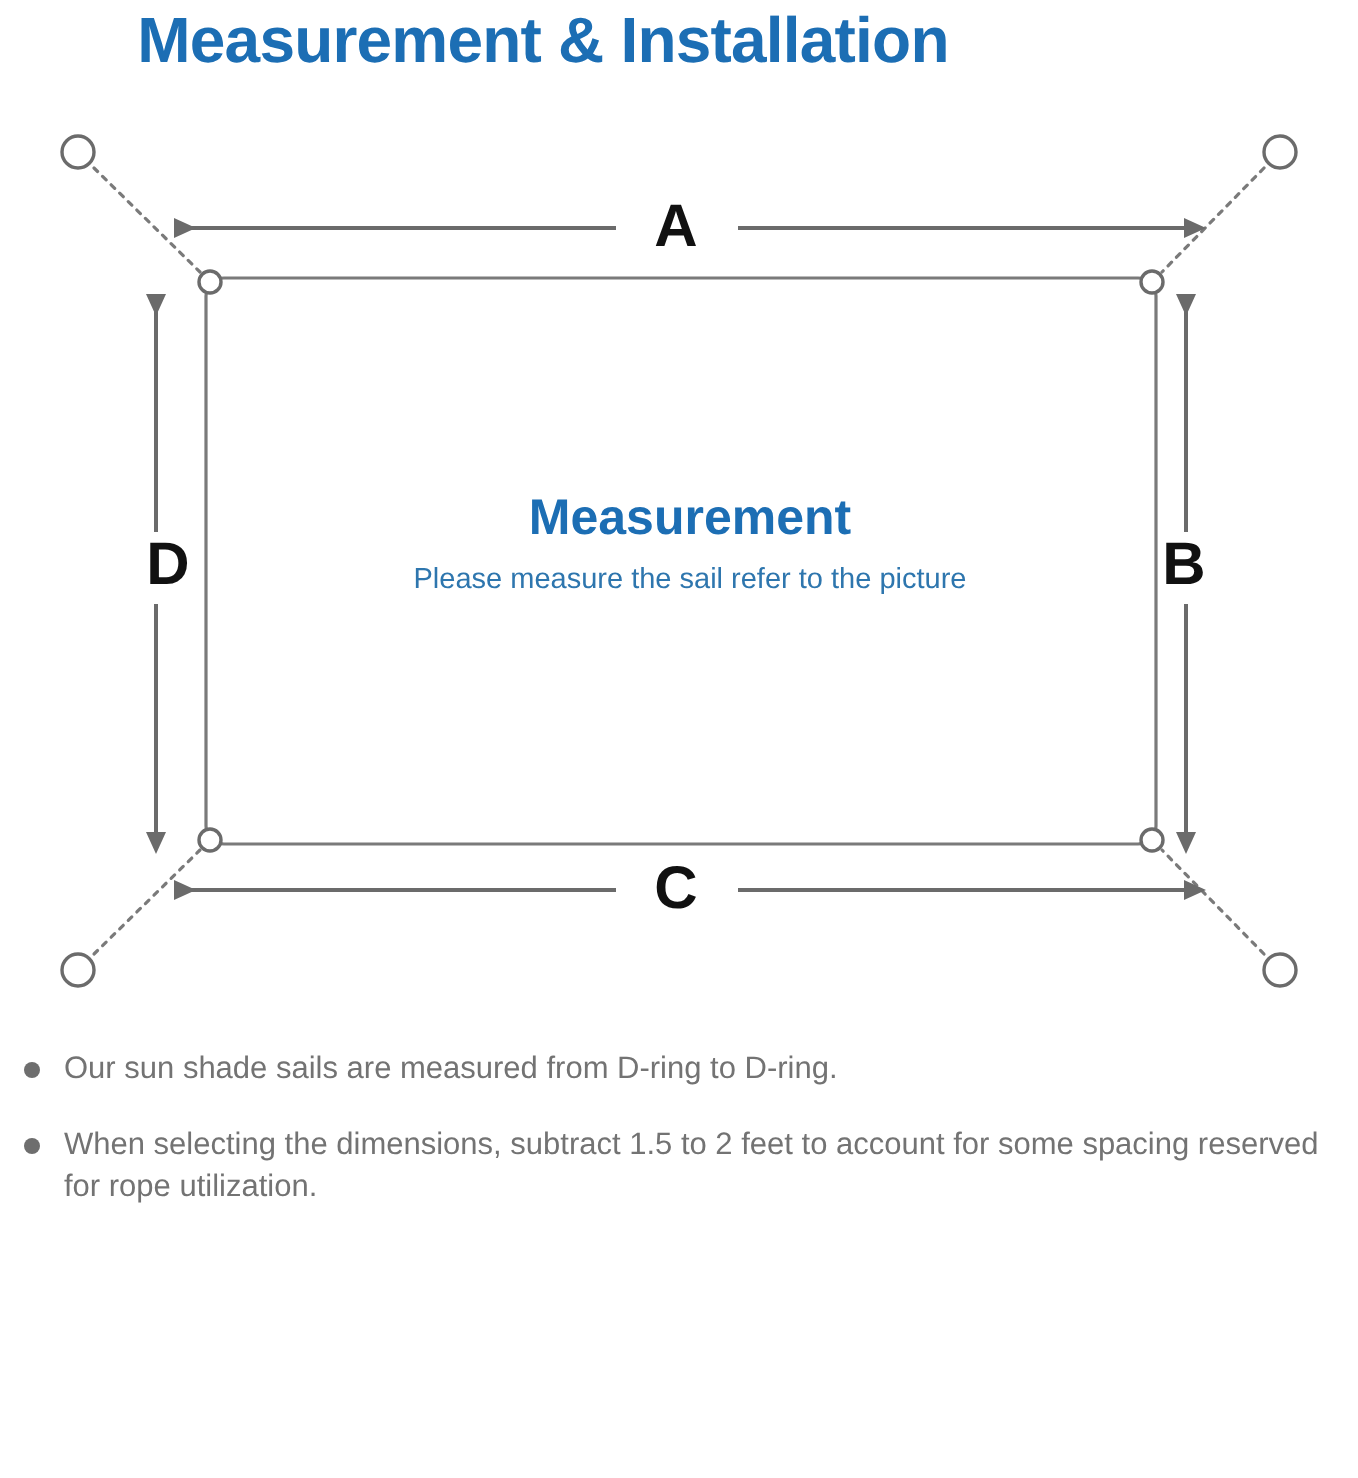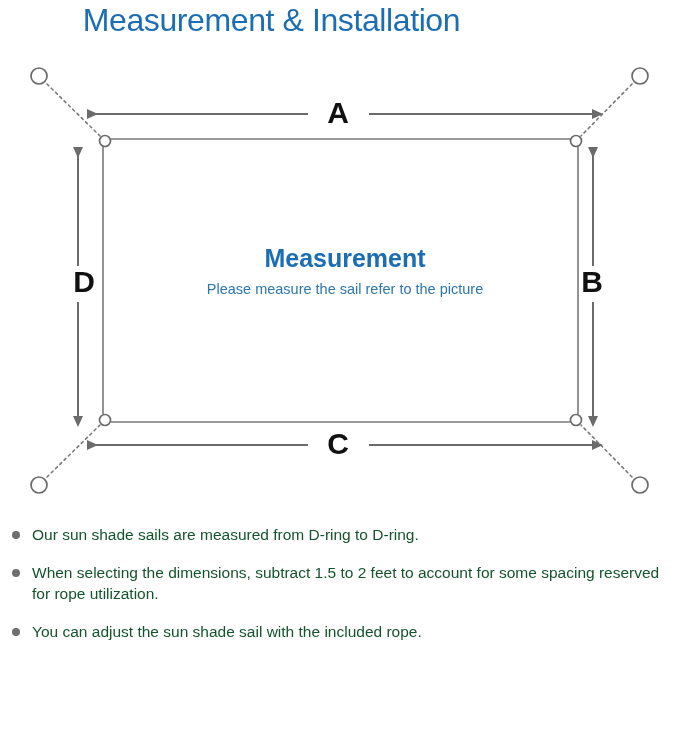--- a/index.html
+++ b/index.html
@@ -18,21 +18,21 @@
   
   .title {
     position: absolute;
     top: 0;
     left: 0;
     width: 543px;
     height: 44px;
     line-height: 40px;
     text-align: center;
     font-size: 32px;
-    font-weight: normal;
+    font-weight: bold;
     color: #1C6EB4;
     letter-spacing: -0.4px;
     white-space: nowrap;
   }
 
   
   .diagram {
     position: absolute;
     top: 44px;
     left: 0;
@@ -86,21 +86,21 @@
     height: 8px;
     border-radius: 50%;
     background: #6E6E6E;
     margin-top: 7px;
     margin-right: 12px;
   }
   .note-text {
     flex: 1 1 auto;
     font-size: 15.5px;
     line-height: 21px;
-    color: #14532d;
+    color: #737373;
     font-family: "Liberation Sans", sans-serif;
   }
 </style>
 </head>
 <body>
 
 <div class="title">Measurement &amp; Installation</div>
 
 <div class="diagram">
 <svg width="679" height="476" viewBox="0 0 679 476" xmlns="http://www.w3.org/2000/svg">
@@ -173,19 +173,15 @@
     <span class="bullet"></span>
     <span class="note-text">Our sun shade sails are measured from D-ring to D-ring.</span>
   </div>
 
 
   <div class="note-row">
     <span class="bullet"></span>
     <span class="note-text">When selecting the dimensions, subtract 1.5 to 2 feet to account for some spacing reserved for rope utilization.</span>
   </div>
 
-  <div class="note-row">
-    <span class="bullet"></span>
-    <span class="note-text">You can adjust the sun shade sail with the included rope.</span>
-  </div>
 
 
 </div>
 
 </body></html>

